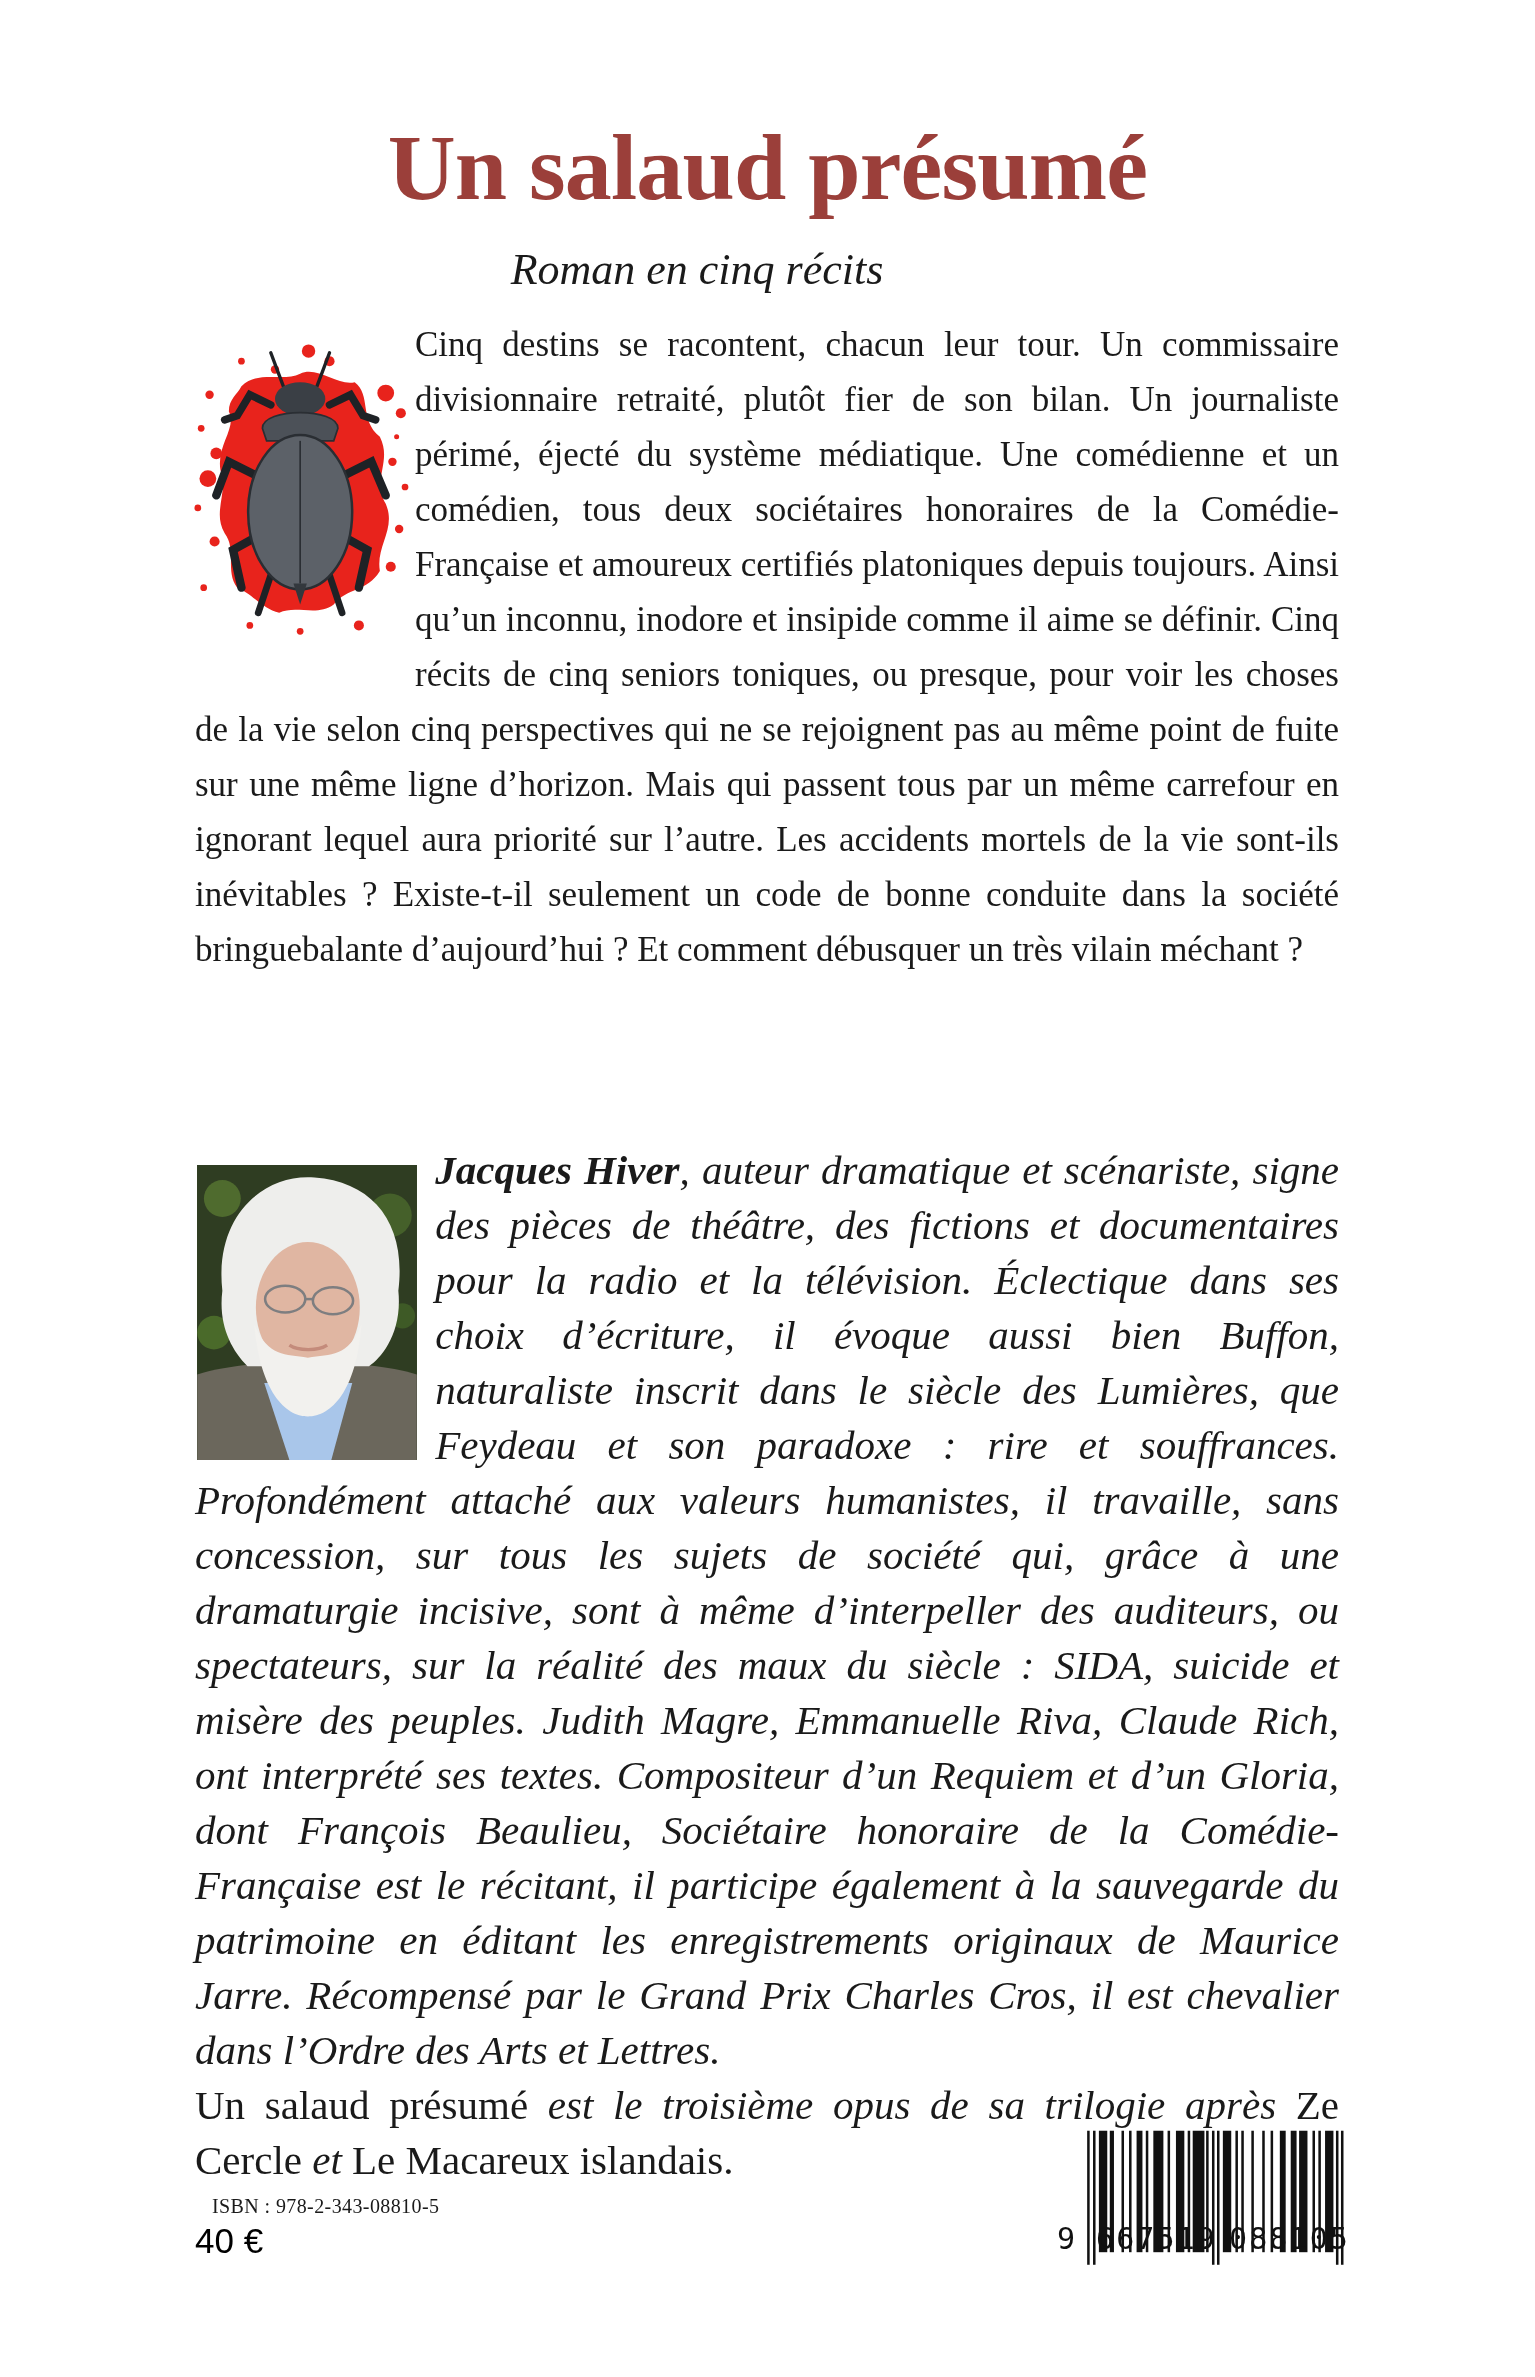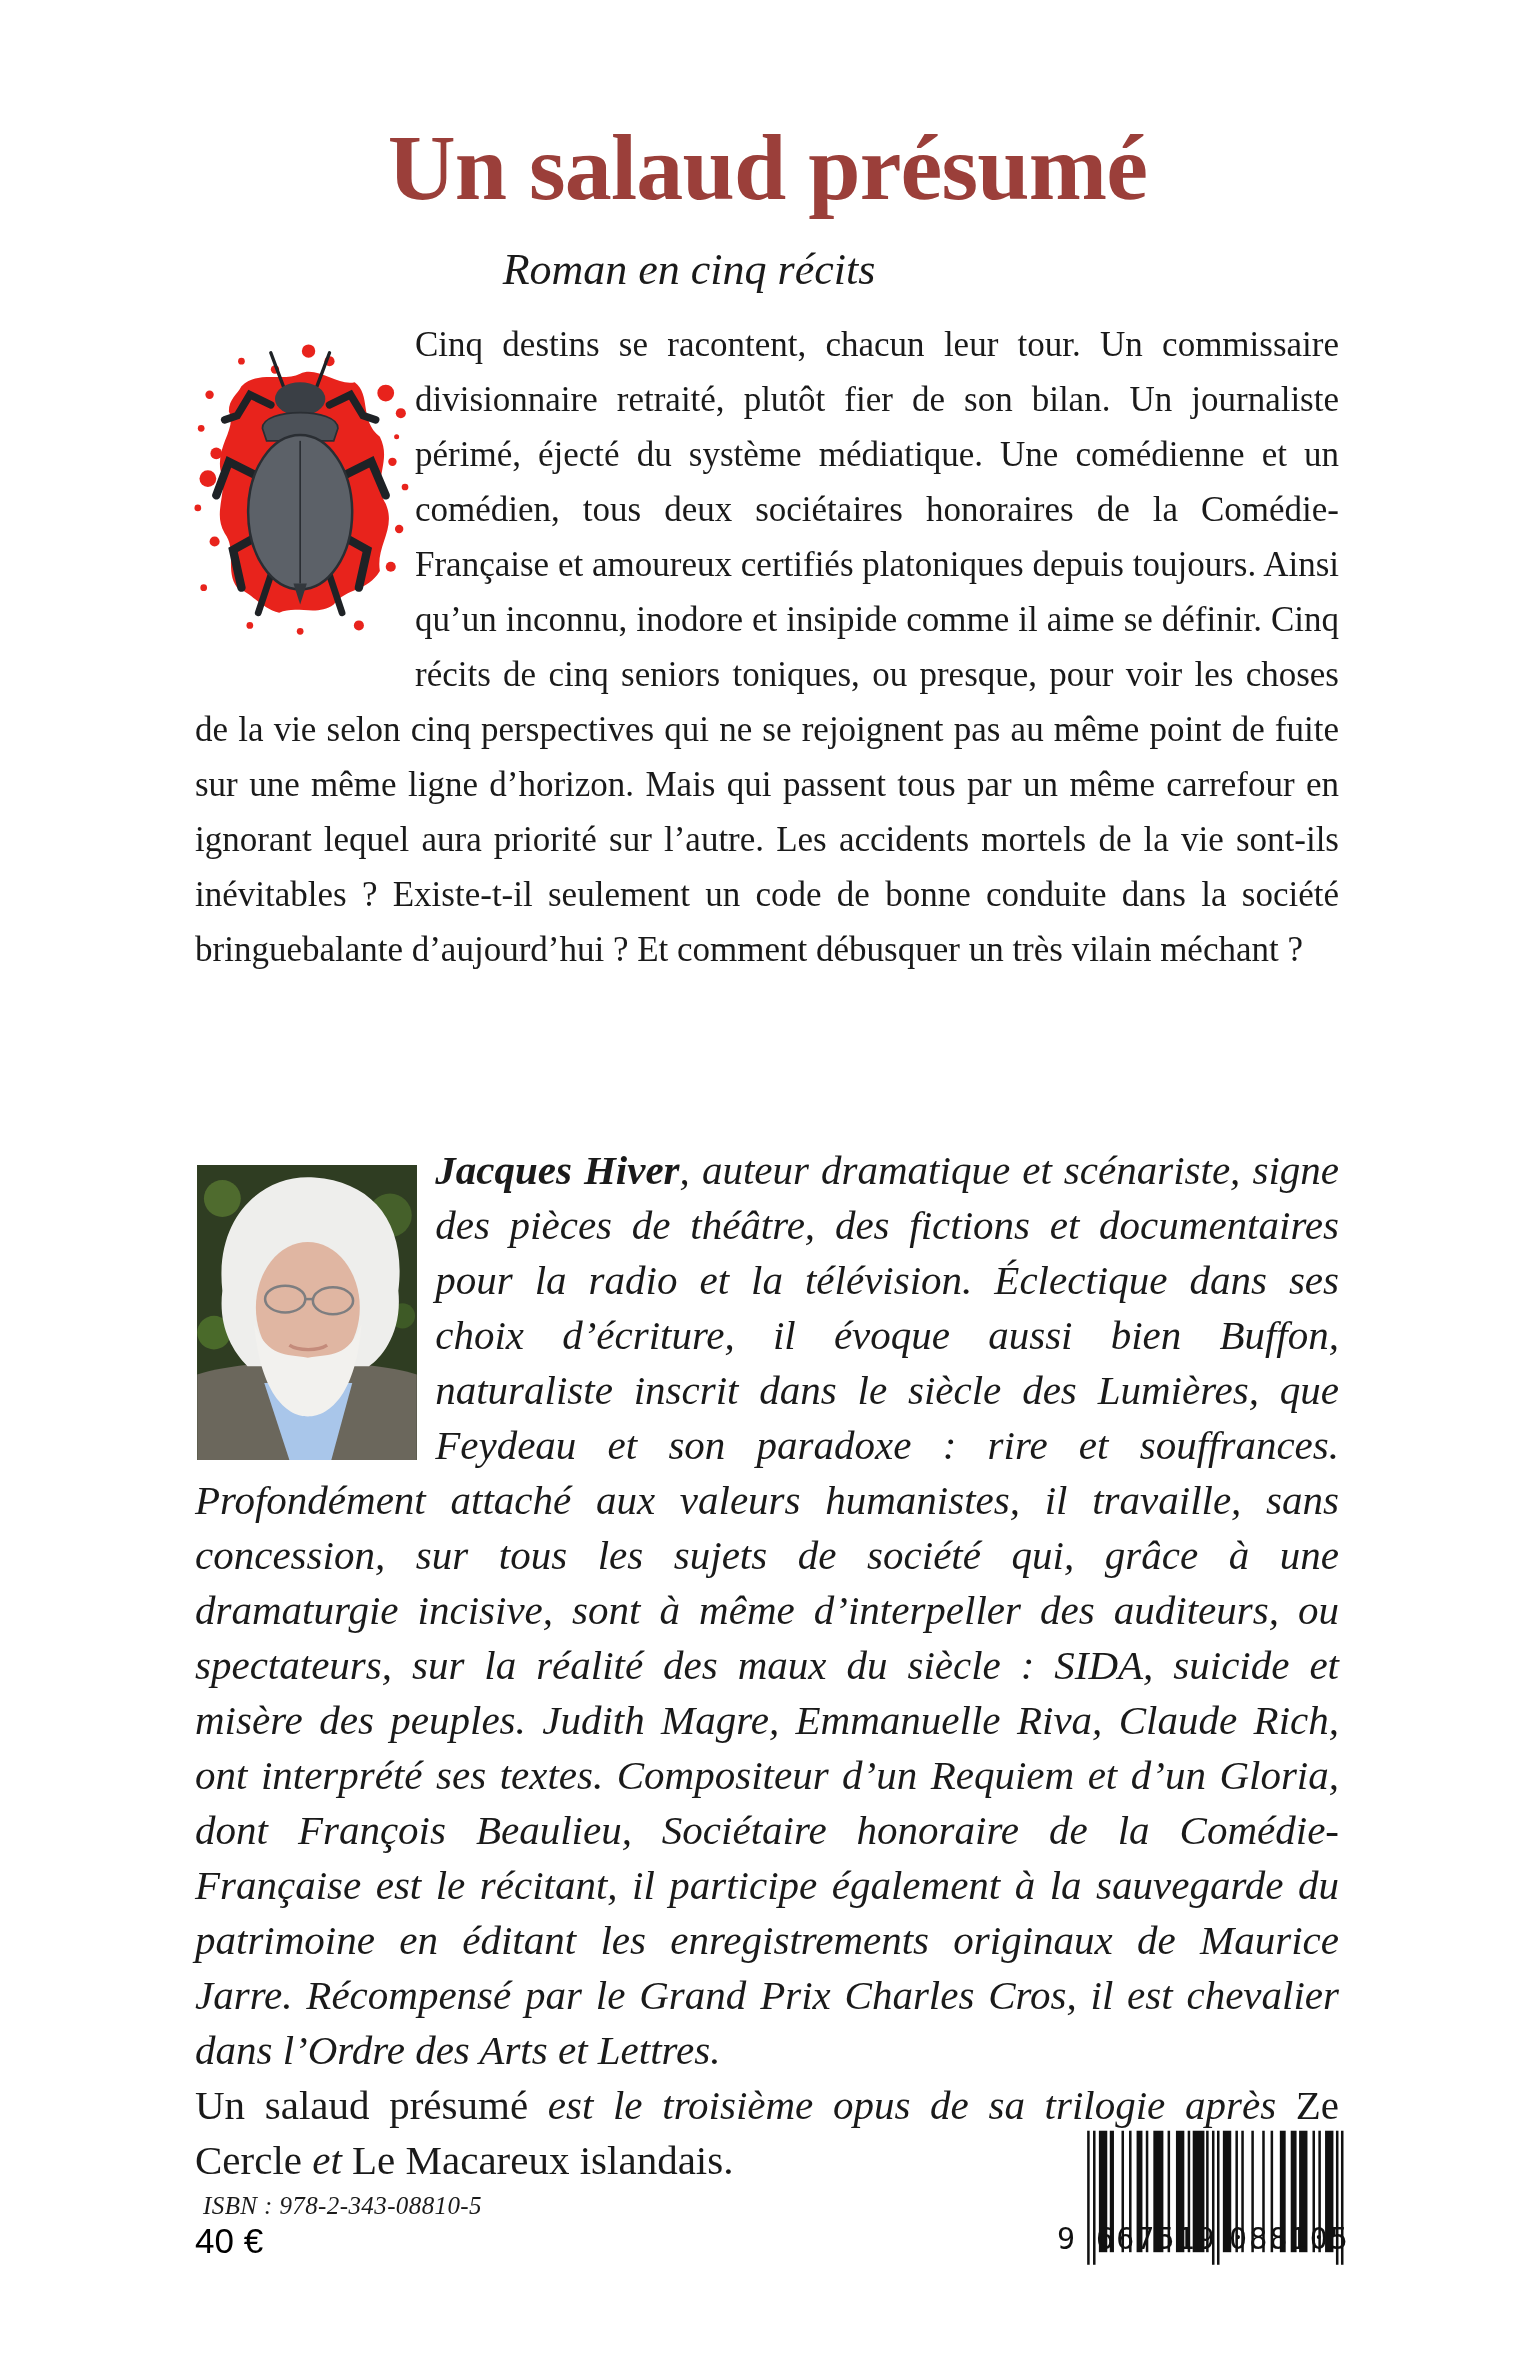--- a/index.html
+++ b/index.html
@@ -5,21 +5,21 @@
   * { margin: 0; padding: 0; box-sizing: border-box; }
   html, body { width: 1535px; height: 2377px; background: #ffffff; overflow: hidden; }
   body { position: relative; font-family: "Liberation Serif", "DejaVu Serif", serif; color: #1a1a1a; }
 
   .title {
     position: absolute; left: 0; top: 113px; width: 1535px; text-align: center;
     font-size: 94px; line-height: 109px; letter-spacing: -0.8px;
     font-family: "Liberation Serif", serif;
   }
   .subtitle {
-    position: absolute; left: 0; top: 243px; width: 1378px; text-align: center;
+    position: absolute; left: 8px; top: 243px; width: 1378px; text-align: center;
     font-size: 44px; line-height: 54px; font-style: italic;
   }
 
   .beetle {
     position: absolute; left: 191px; top: 336px; width: 220px; height: 302px;
   }
 
   .synopsis {
     position: absolute; left: 195px; top: 317px; width: 1144px;
     font-size: 35px; line-height: 55px; text-align: justify;
@@ -35,22 +35,22 @@
     float: left; width: 220px; height: 295px; margin: 22px 18.5px 0 1.7px;
     background: #3b4a2a; overflow: hidden; position: relative;
   }
   .bio {
     font-size: 41px; line-height: 55px; text-align: justify; font-style: italic;
   }
   .bio .author { font-weight: bold; }
   .bio .roman { font-style: normal; }
 
   .isbn {
-    position: absolute; left: 203px; top: 2191px;
-    font-size: 25px; line-height: 30px; letter-spacing: 0.4px; font-style: italic;
+    position: absolute; left: 212px; top: 2191px;
+    font-size: 20px; line-height: 30px; letter-spacing: 0.4px;
   }
   .price {
     position: absolute; left: 195px; top: 2221px;
     font-family: "Liberation Sans", sans-serif; font-size: 35px; line-height: 40px; color: #000;
   }
 
   .barcode {
     position: absolute; left: 1057px; top: 2097px; width: 289px; height: 168px;
   }
   .barcode-digits {

